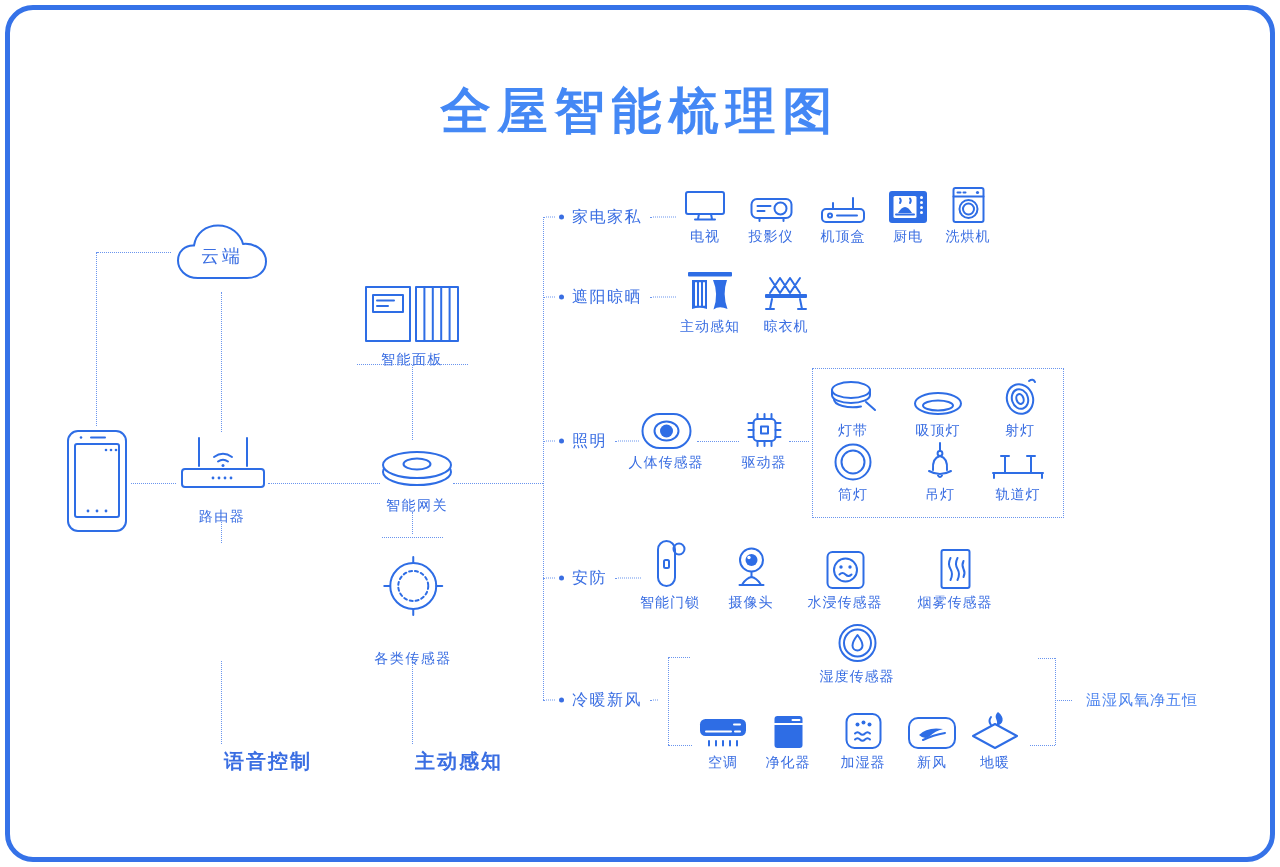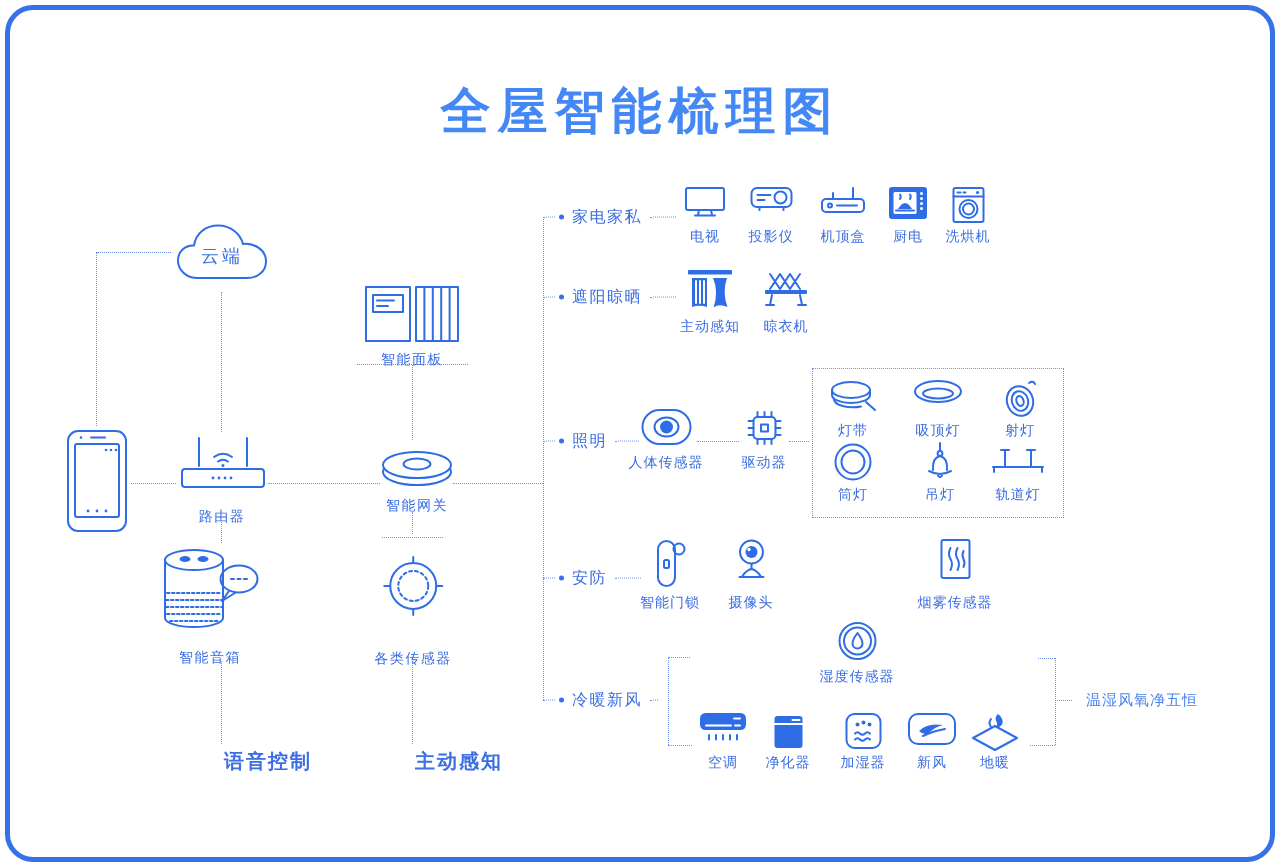--- a/index.html
+++ b/index.html
@@ -10,21 +10,21 @@
   }
   html,body{margin:0;padding:0;background:#fff;}
   #stage{position:relative;width:1280px;height:867px;background:#fff;overflow:hidden;
          font-family:"Liberation Sans",sans-serif;}
   .frame{position:absolute;inset:5px;border:5px solid #3572e8;border-radius:28px;}
   .title{position:absolute;top:44px;left:0;width:100%;text-align:center;
          font-size:50px;font-weight:900;letter-spacing:7px;color:var(--ttl);}
   
   .n{position:absolute;display:flex;flex-direction:column;align-items:center;gap:5px;}
   .cx{transform:translateX(-50%);}
-  .ib{display:flex;justify-content:center;}
+  .ib{display:flex;align-items:flex-end;justify-content:center;}
   .lbl{font-size:14px;color:var(--tx);letter-spacing:1px;white-space:nowrap;line-height:1.1;}
   .lbl2{font-size:14px;color:var(--tx);letter-spacing:1.5px;white-space:nowrap;line-height:1.1;}
   .big{position:absolute;transform:translateX(-50%);font-size:20px;font-weight:700;
        letter-spacing:2px;color:var(--tx);white-space:nowrap;margin-left:47px;}
   
   .hl,.vl,.dots{display:block;}
   .hl{position:absolute;height:0;border-top:1.5px dotted var(--ln);}
   .vl{position:absolute;width:0;border-left:1.5px dotted var(--ln);}
   .row{position:absolute;display:flex;align-items:center;transform:translateY(-50%);}
   .dots{height:0;border-top:1.5px dotted var(--ln);}
@@ -102,35 +102,20 @@
         <rect x="5" y="33" width="82" height="18" rx="3" stroke-width="2.8"></rect>
         <circle cx="36" cy="42" r="1.4" class="f"></circle>
           <circle cx="42" cy="42" r="1.4" class="f"></circle>
         <circle cx="48" cy="42" r="1.4" class="f"></circle>
           <circle cx="54" cy="42" r="1.4" class="f"></circle>
       </svg>
     </span>
     <span class="lbl2">路由器</span>
   </div>
 
-  <div class="n" style="left:159px;top:545px">
-    <span>
-      <svg width="102" height="96" viewBox="0 0 102 96">
-        <ellipse cx="35" cy="15" rx="29" ry="10" stroke-width="2.8"></ellipse>
-        <ellipse cx="26" cy="14" rx="5.5" ry="3" class="f"></ellipse>
-          <ellipse cx="44" cy="14" rx="5.5" ry="3" class="f"></ellipse>
-        <path d="M6 15 V73 A29 9 0 0 0 64 73 V15" stroke-width="2.8"></path>
-        <path d="M8 48 H62 M7 55 H63 M7 62 H63 M8 69 H62 M11 76 H59" stroke-width="1.6" stroke-dasharray="2.5 2.5"></path>
-        <ellipse cx="80" cy="34" rx="18.5" ry="13.5" stroke-width="2.4"></ellipse>
-        <path d="M70 46 L63 56 L76 48" stroke-width="2.4"></path>
-        <path d="M72 34 H75 M78.5 34 H81.5 M85 34 H88" stroke-width="1.6"></path>
-      </svg>
-    </span>
-    <span class="lbl2" style="width:100%;text-align:center">智能音箱</span>
-  </div>
 
   <span class="big" style="left:221px;top:748px">语音控制</span>
 
   <div class="n cx" style="left:412px;top:285px">
     <span>
       <svg width="96" height="58" viewBox="0 0 96 58">
         <rect x="2" y="2" width="44" height="54" stroke-width="2.8"></rect>
         <rect x="9" y="10" width="30" height="17" stroke-width="2.2"></rect>
         <path d="M13 15.5 H30 M13 21 H24" stroke-width="1.8"></path>
         <rect x="52" y="2" width="42" height="54" stroke-width="2.8"></rect>
@@ -384,20 +369,32 @@
         <circle cx="20" cy="14" r="11.5" stroke-width="2.5"></circle>
         <circle cx="20" cy="14" r="6" class="f"></circle>
           <circle cx="17.5" cy="11.5" r="1.7" class="w"></circle>
         <path d="M20 26 V31" stroke-width="2.5"></path>
         <path d="M11 38 Q15 32 20 31 Q25 32 29 38" stroke-width="2.5"></path>
         <path d="M8 39 H32" stroke-width="2.5"></path>
       </svg>
     </span>
     <span class="lbl">摄像头</span>
   </div>
+  <div class="n cx" style="left:845px;top:538px">
+    <span class="ib" style="height:52px">
+      <svg width="40" height="40" viewBox="0 0 40 40">
+        <rect x="2" y="2" width="36" height="36" rx="5" stroke-width="2.5"></rect>
+        <circle cx="20" cy="20" r="11.5" stroke-width="2"></circle>
+        <circle cx="15.5" cy="17" r="1.7" class="f"></circle>
+          <circle cx="24.5" cy="17" r="1.7" class="f"></circle>
+        <path d="M14 24.5 Q17 21.5 20 24.5 Q23 27.5 26 24.5" stroke-width="1.8"></path>
+      </svg>
+    </span>
+    <span class="lbl">水浸传感器</span>
+  </div>
   <div class="n cx" style="left:955px;top:538px">
     <span class="ib" style="height:52px">
       <svg width="32" height="42" viewBox="0 0 32 42">
         <rect x="2" y="2" width="28" height="38" rx="2" stroke-width="2.5"></rect>
         <path d="M11 10 Q8 16 11 21 Q14 26 11 32 M18 10 Q15 16 18 21 Q21 26 18 32 M24 13 Q22 17 24 21 Q26 25 24 29" stroke-width="1.8"></path>
       </svg>
     </span>
     <span class="lbl">烟雾传感器</span>
   </div>
 

